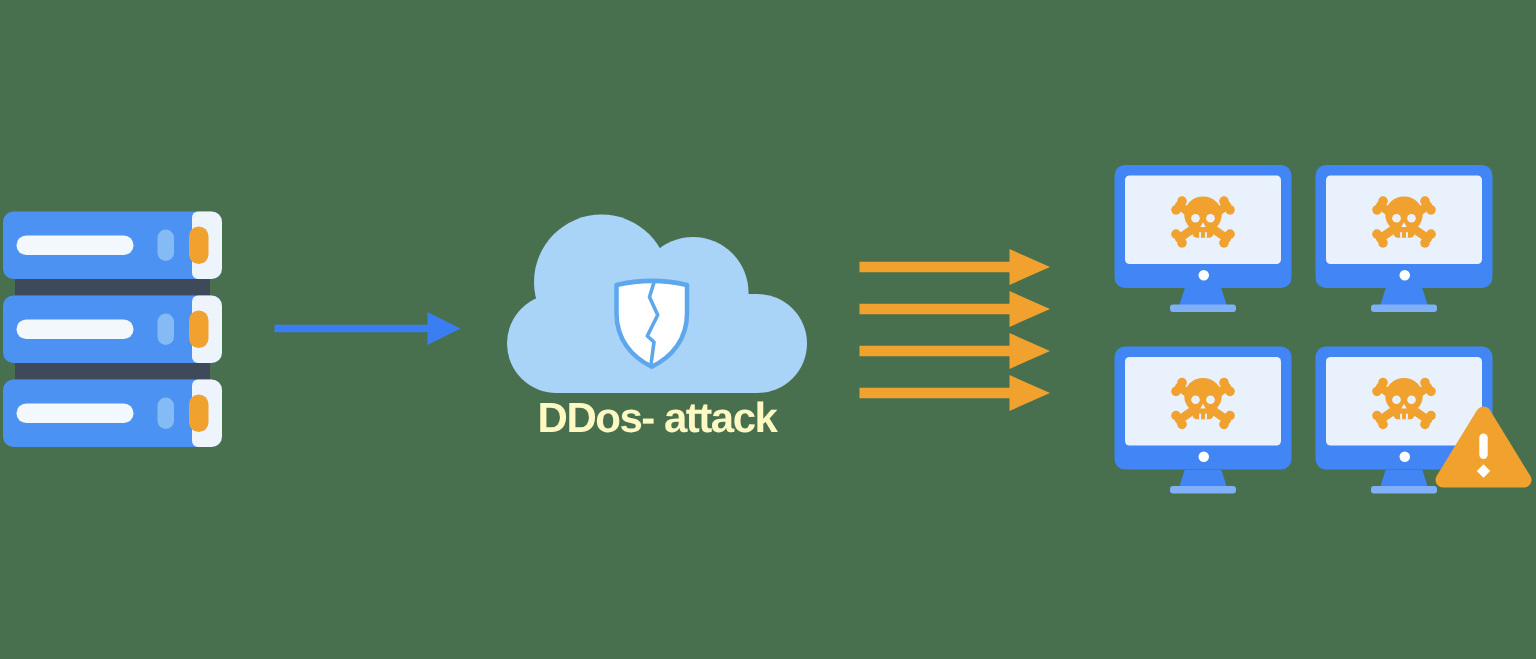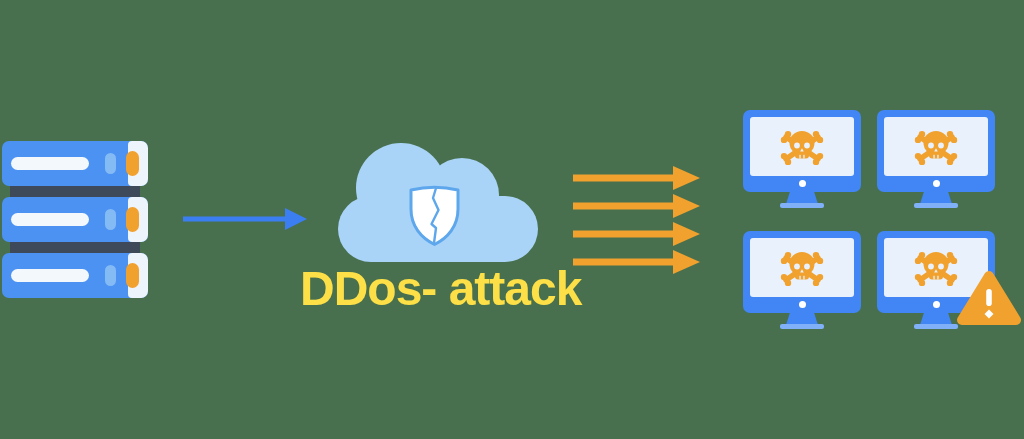--- a/index.html
+++ b/index.html
@@ -31,22 +31,22 @@
   #attack-arrows{left:571px;top:163px;}
 
   
   #cloud{left:338px;top:138px;}
   #shield{left:407px;top:181px;}
 
   
   #attack-label{
     left:300px;top:265px;width:276px;
     text-align:center;
-    font-size:48px;font-weight:700;line-height:1;
-    color:#fde047;letter-spacing:-1px;
+    font-size:28px;font-weight:700;line-height:1;
+    color:#fef9c3;letter-spacing:-1px;
     white-space:nowrap;
   }
 
   
   .monitor{position:absolute;width:118px;height:98px;}
   .monitor .frame{position:absolute;left:0;top:0;width:118px;height:82px;background:#4285F4;border-radius:7px;}
   .monitor .screen{position:absolute;left:7px;top:7px;width:104px;height:59px;background:#E8F1FC;border-radius:3px;}
   .monitor .cam-dot{position:absolute;left:55.5px;top:70px;width:7px;height:7px;border-radius:50%;background:#FFFFFF;}
   .monitor .stand{position:absolute;left:43px;top:82px;width:32px;height:12px;background:#4285F4;
     clip-path:polygon(12% 0,88% 0,100% 100%,0 100%);}

